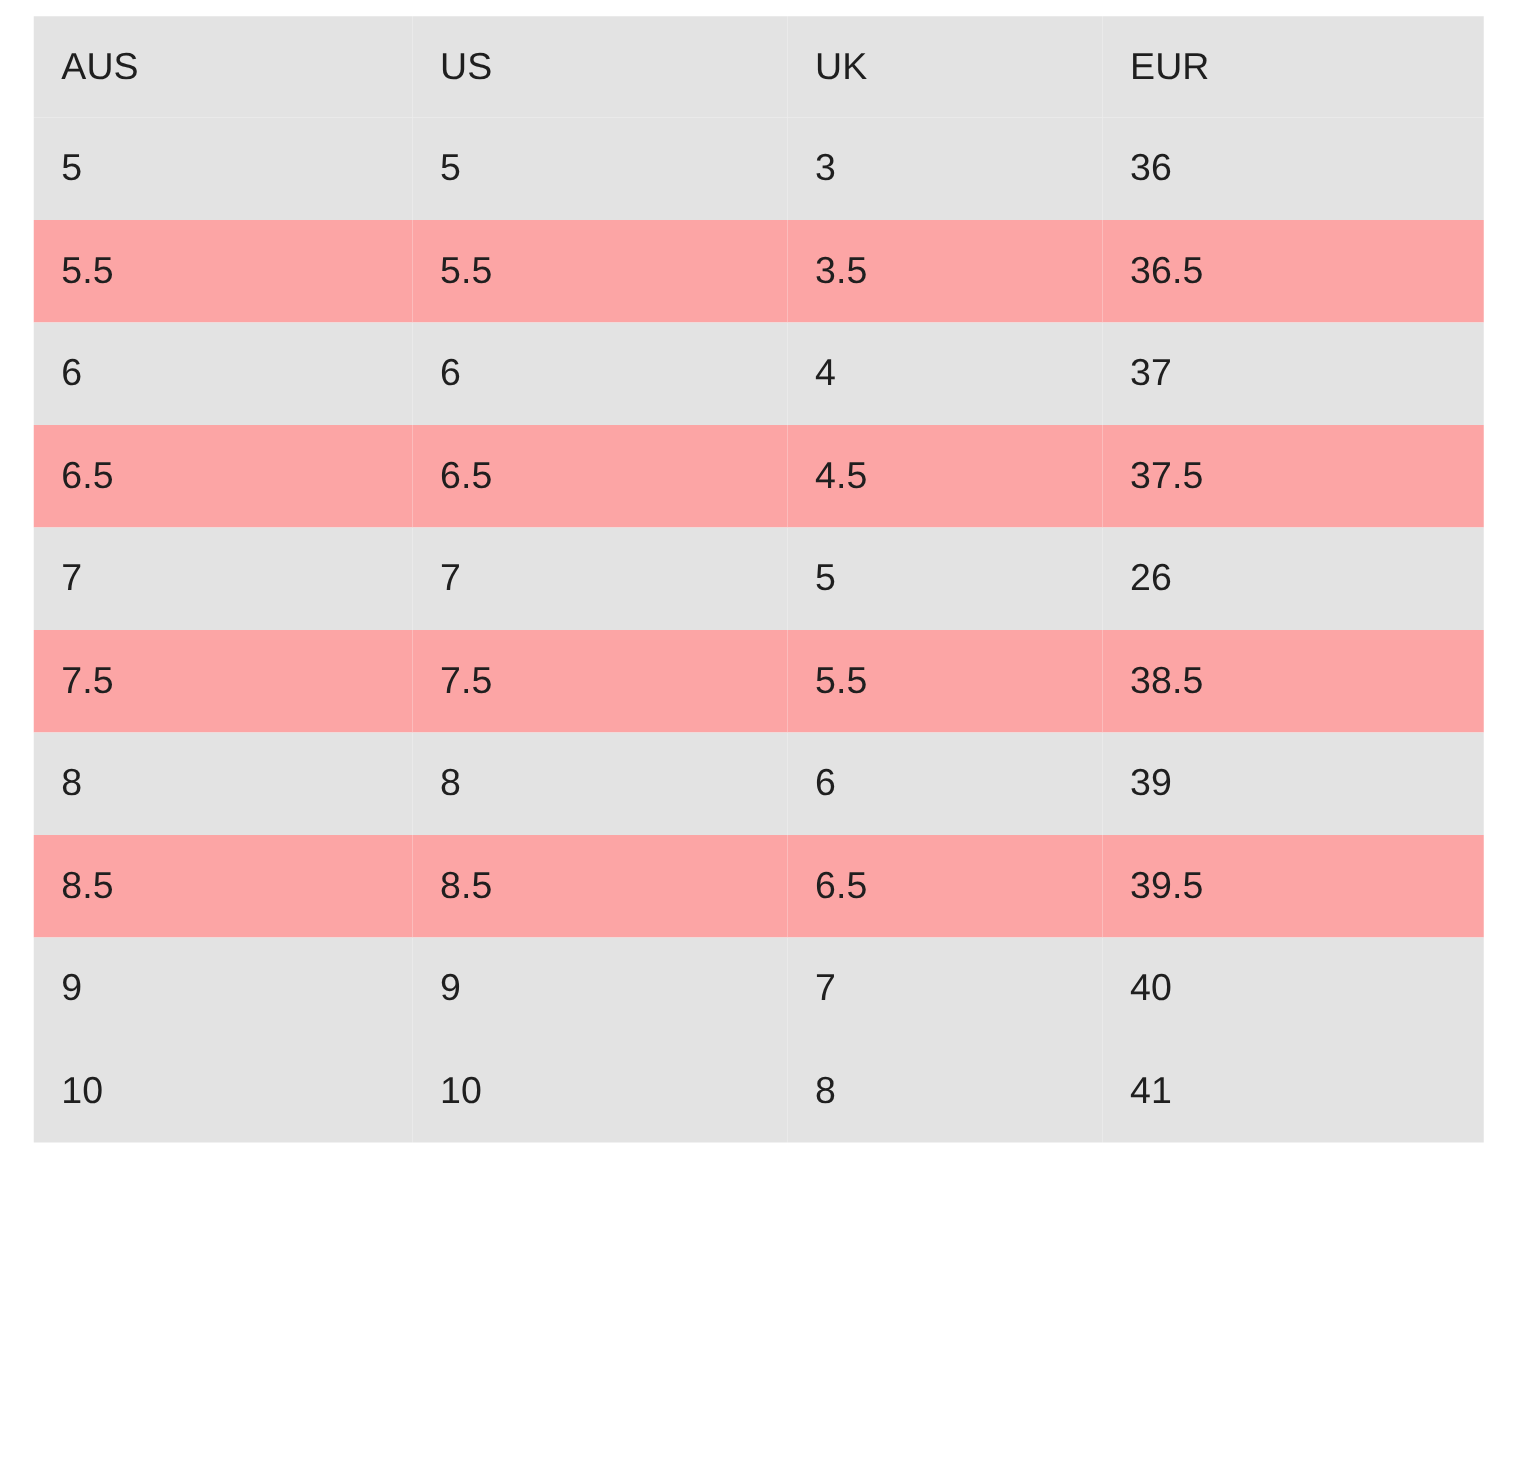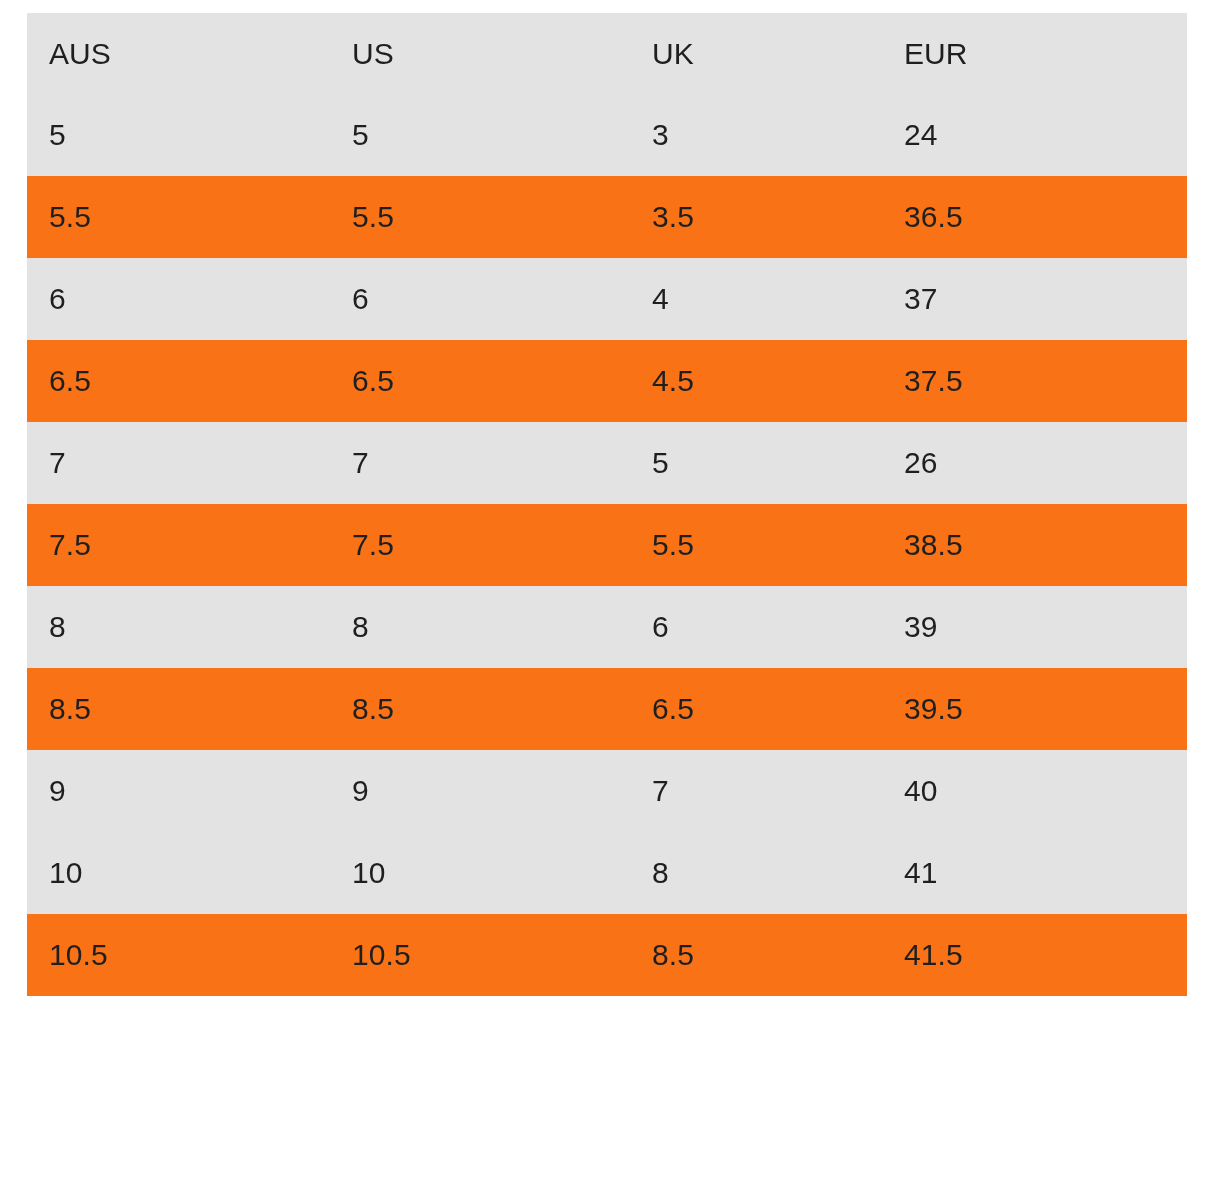--- a/index.html
+++ b/index.html
@@ -60,21 +60,21 @@
   table.size-table thead th {
     height: 81px;
     line-height: 81px;
     font-weight: 400;
   }
 
   
   table.size-table thead tr { background: #e3e3e3; }
 
   table.size-table tbody tr.row-shaded { background: #e3e3e3; }
-  table.size-table tbody tr.row-plain  { background: #f97316; }
+  table.size-table tbody tr.row-plain  { background: #fca5a5; }
 </style>
 </head>
 <body>
 
 <div class="page">
   <div class="size-table-wrap">
     <table class="size-table">
       <colgroup>
         <col class="c-aus">
         <col class="c-us">
@@ -87,21 +87,21 @@
           <th>US</th>
           <th>UK</th>
           <th>EUR</th>
         </tr>
       </thead>
       <tbody>
         <tr class="row-shaded">
           <td>5</td>
           <td>5</td>
           <td>3</td>
-          <td>24</td>
+          <td>36</td>
         </tr>
         <tr class="row-plain">
           <td>5.5</td>
           <td>5.5</td>
           <td>3.5</td>
           <td>36.5</td>
         </tr>
         <tr class="row-shaded">
           <td>6</td>
           <td>6</td>
@@ -143,22 +143,16 @@
           <td>9</td>
           <td>7</td>
           <td>40</td>
         </tr>
         <tr class="row-shaded">
           <td>10</td>
           <td>10</td>
           <td>8</td>
           <td>41</td>
         </tr>
-        <tr class="row-plain">
-          <td>10.5</td>
-          <td>10.5</td>
-          <td>8.5</td>
-          <td>41.5</td>
-        </tr>
       </tbody>
     </table>
   </div>
 </div>
 
 </body></html>

